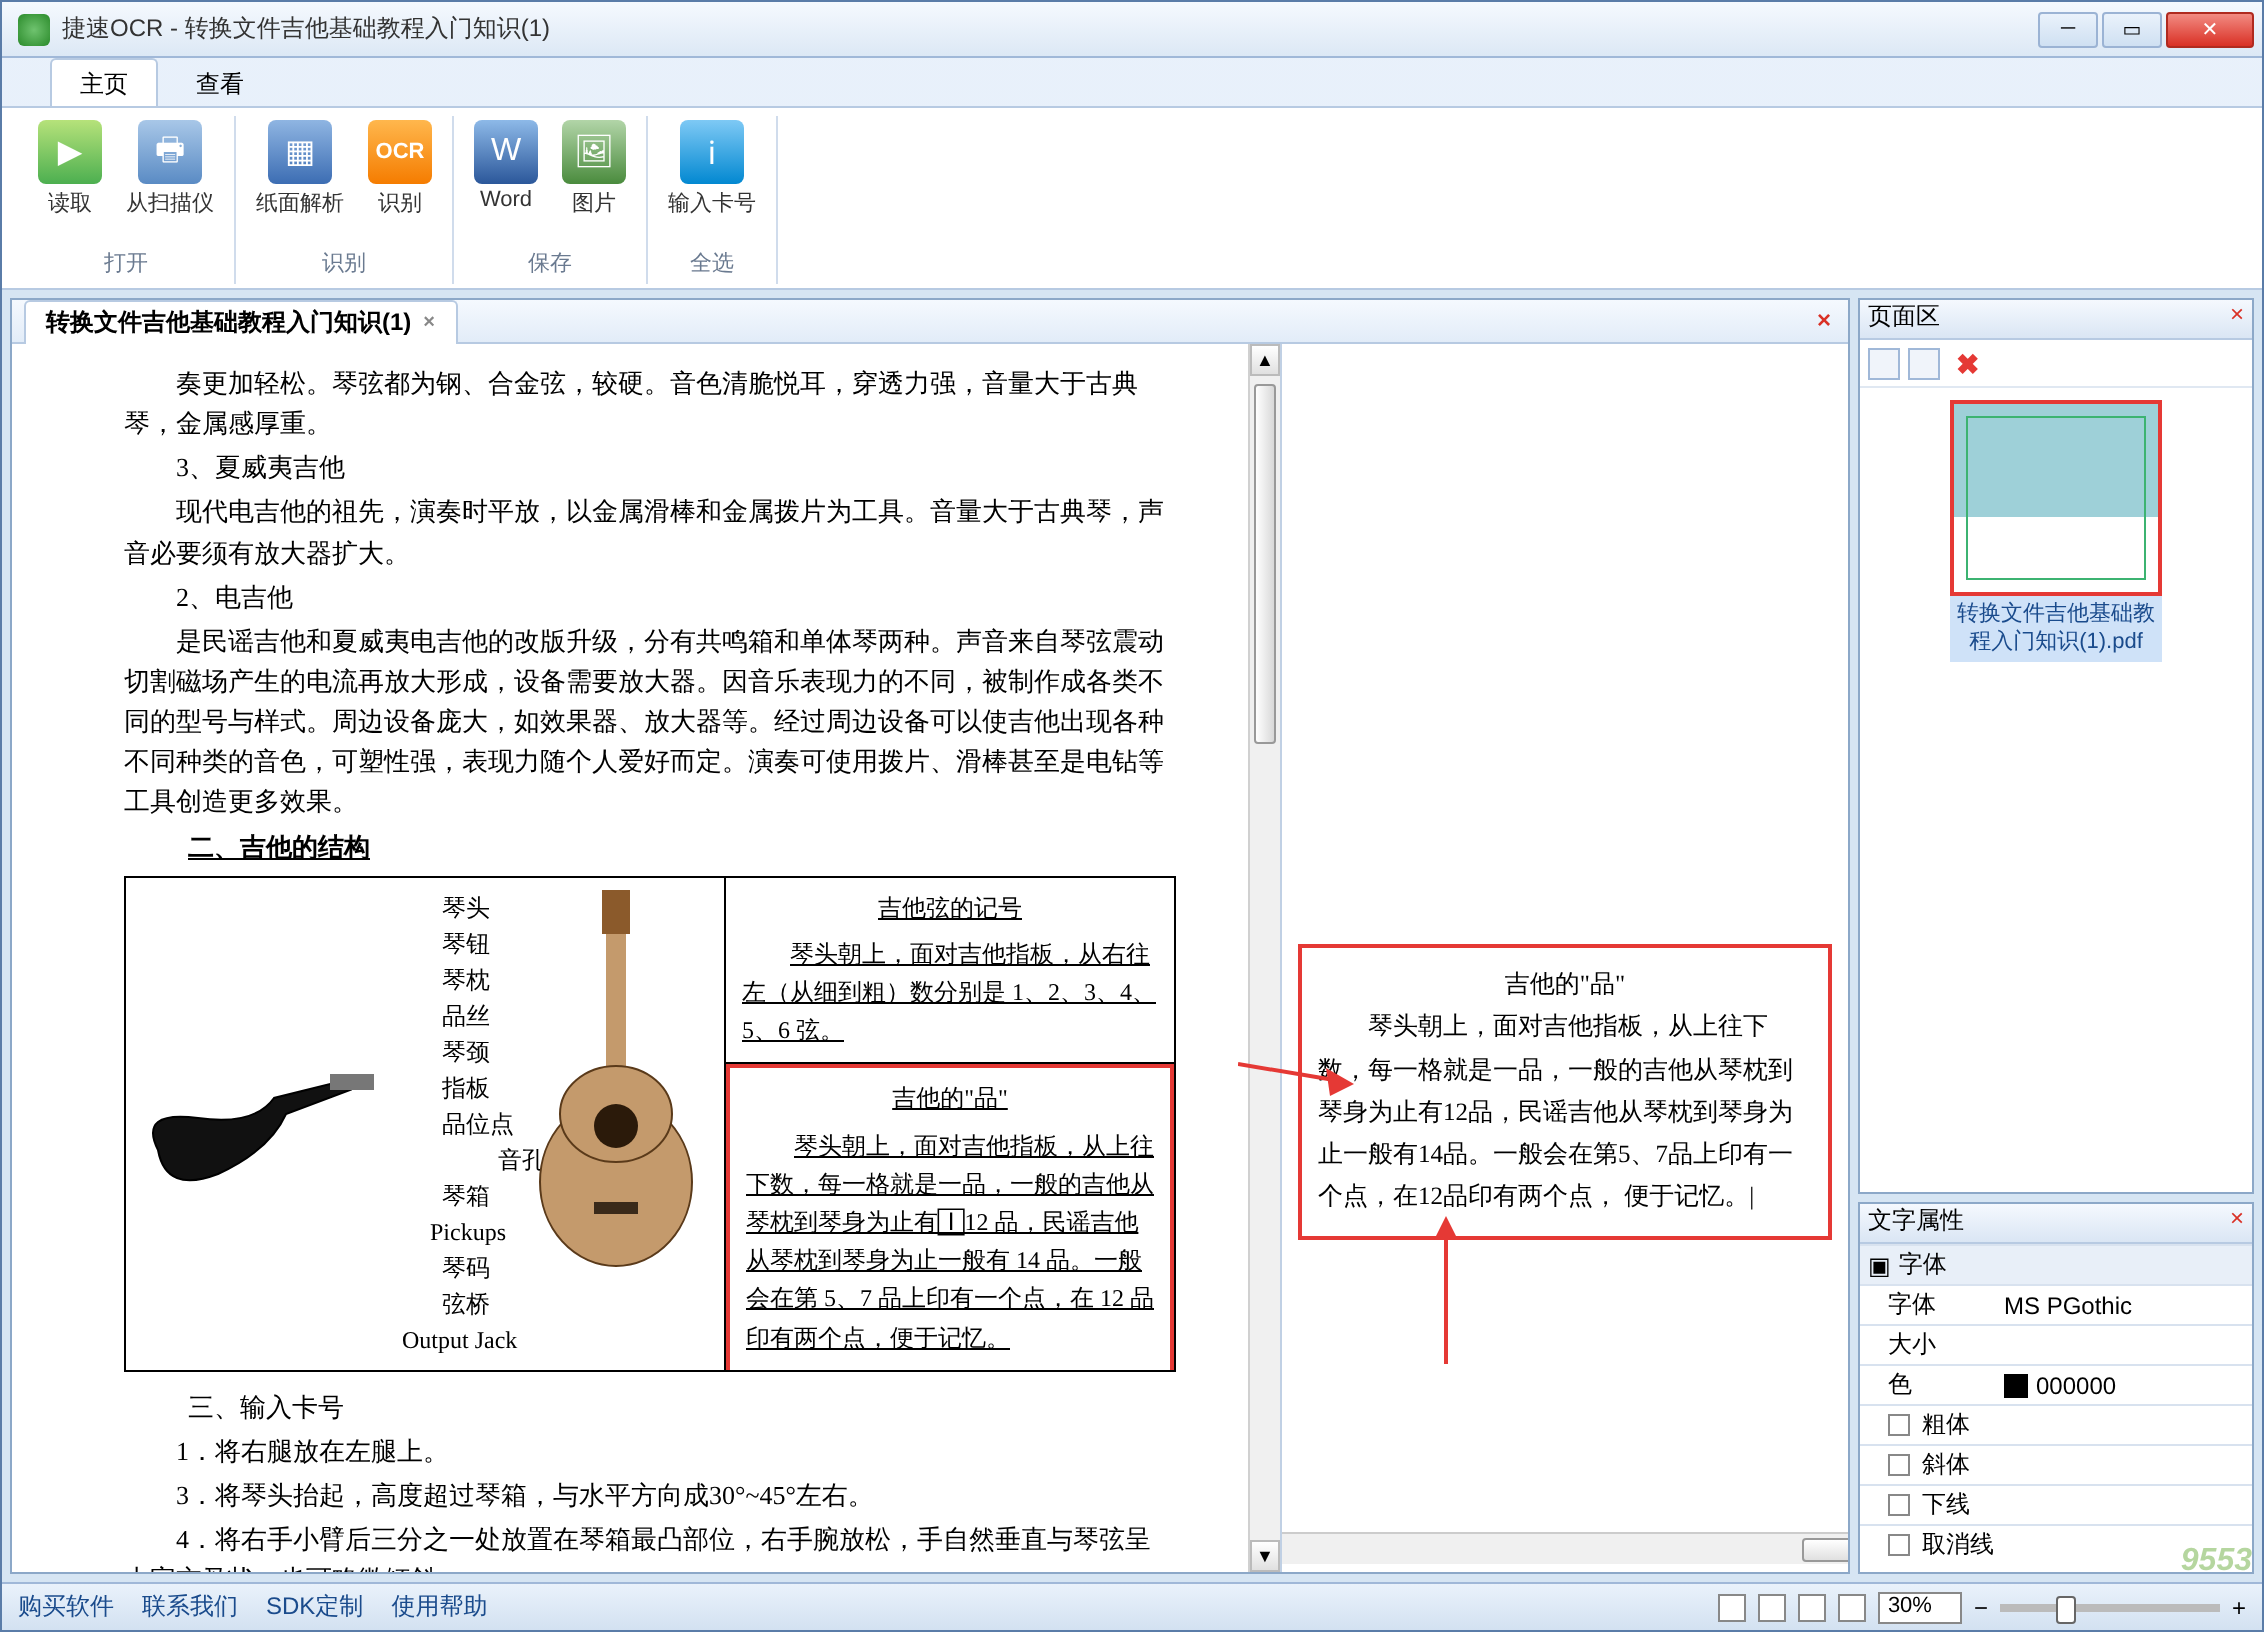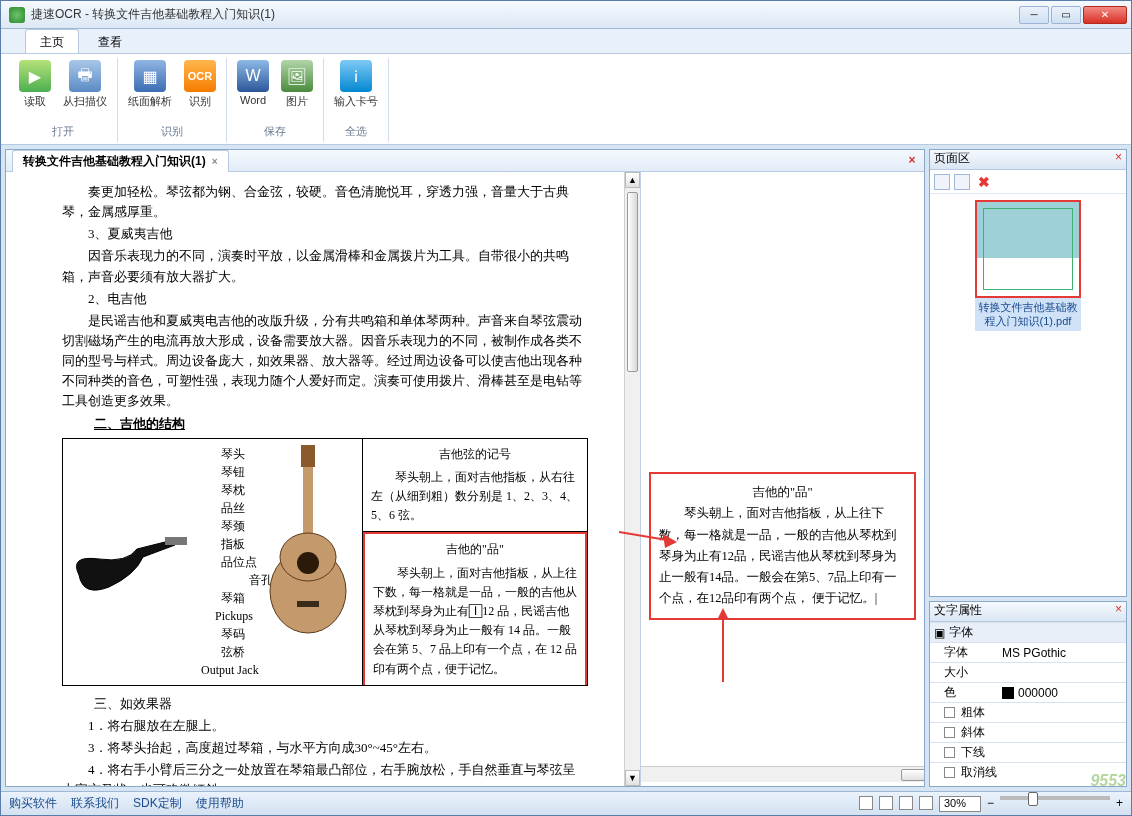--- a/index.html
+++ b/index.html
@@ -39,21 +39,21 @@
 .doc-tabs { height: 22px; background: linear-gradient(#f5f9fe,#e2ecf8); border-bottom: 1px solid #b7cae2; display: flex; align-items: center; padding-left: 6px; }
 .doc-tab { background: #fff; border: 1px solid #b7cae2; border-bottom: none; padding: 2px 10px; font-weight: bold; font-size: 12px; border-radius: 3px 3px 0 0; display: flex; gap: 6px; align-items: center; }
 .doc-tab .x { color: #888; font-size: 10px; }
 .doc-close-all { margin-left: auto; margin-right: 4px; width: 16px; height: 16px; color: #d93025; font-weight: bold; text-align: center; }
 .doc-body { flex: 1; display: flex; overflow: hidden; }
 .doc-scroll { flex: 1; overflow: hidden; position: relative; }
 .doc-content { padding: 10px 36px 10px 56px; font-family: SimSun, serif; font-size: 13px; line-height: 1.55; color: #000; }
 .doc-content p { margin: 0 0 2px 0; text-indent: 2em; }
 .doc-content p.noind { text-indent: 0; margin-left: 32px; }
 .doc-content .h { font-weight: bold; text-decoration: underline; }
-.diag { border: 1px solid #000; margin: 4px 0; display: flex; }
+.diag { border: 1px solid #000; margin: 4px 0; display: flex; text-decoration: underline; }
 .diag-left { width: 300px; border-right: 1px solid #000; padding: 6px; position: relative; }
 .diag-right { flex: 1; display: flex; flex-direction: column; }
 .diag-cell { border-bottom: 1px solid #000; padding: 6px 8px; font-size: 12px; line-height: 1.6; }
 .diag-cell:last-child { border-bottom: none; position: relative; }
 .diag-title { text-align: center; margin-bottom: 4px; }
 .red-box { border: 2px solid #e53935; }
 
 
 .ocr-col { width: 284px; background: #fff; border-left: 1px solid #c0d0e4; position: relative; padding: 8px; }
 .ocr-box { border: 2px solid #e53935; padding: 8px; font-family: SimSun, serif; font-size: 12.5px; line-height: 1.7; }
@@ -87,21 +87,21 @@
 .color-sw { width: 12px; height: 12px; background: #000; display: inline-block; }
 
 
 .vscroll { width: 16px; background: #f0f0f0; border-left: 1px solid #d0d0d0; position: relative; }
 .vthumb { position: absolute; left: 2px; right: 2px; top: 20px; height: 180px; background: linear-gradient(90deg,#fff,#d8d8d8); border: 1px solid #999; border-radius: 2px; }
 .sarrow { position: absolute; left: 0; right: 0; height: 16px; background: linear-gradient(#fff,#e0e0e0); border: 1px solid #bbb; font-size: 9px; text-align: center; line-height: 14px; }
 
 
 .statusbar { height: 24px; background: linear-gradient(#eaf2fb,#d3e1f1); border-top: 1px solid #a0b8d8; display: flex; align-items: center; padding: 0 8px; gap: 14px; }
 .statusbar a { color: #1a4b8c; text-decoration: none; }
-.sb-right { margin-left: auto; display: flex; gap: 6px; padding-left: 35px; }
+.sb-right { margin-left: auto; display: flex; align-items: center; gap: 6px; padding-left: 35px; }
 .sb-ico { width: 14px; height: 14px; border: 1px solid #888; background: #fff; }
 .zoom-sel { border: 1px solid #888; padding: 0 14px 0 4px; font-size: 11px; height: 16px; background: #fff; }
 .slider { width: 110px; height: 4px; background: #bbb; position: relative; }
 .slider::after { content: ''; position: absolute; left: 28px; top: -4px; width: 8px; height: 12px; background: #fff; border: 1px solid #666; border-radius: 2px; }
 .watermark { position: absolute; right: 6px; bottom: 26px; font-size: 16px; font-weight: bold; color: rgba(120,180,80,0.55); font-style: italic; }
 
 
 .glabels { position: absolute; left: 158px; top: 6px; font-size: 12px; line-height: 18px; }
 .glabels div { white-space: nowrap; }
 .eguitar { position: absolute; left: 6px; top: 96px; width: 120px; height: 80px; }
@@ -185,21 +185,21 @@
           <span>转换文件吉他基础教程入门知识(1)</span>
           <span class="x">×</span>
         </div>
         <div class="doc-close-all">×</div>
       </div>
       <div class="doc-body">
         <div class="doc-scroll">
           <div class="doc-content">
             <p>奏更加轻松。琴弦都为钢、合金弦，较硬。音色清脆悦耳，穿透力强，音量大于古典琴，金属感厚重。</p>
             <p>3、夏威夷吉他</p>
-            <p>因音乐表现力的不同，演奏时平放，以金属滑棒和金属拨片为工具。自带很小的共鸣箱，声音必要须有放大器扩大。</p>
+            <p>现代电吉他的祖先，演奏时平放，以金属滑棒和金属拨片为工具。音量大于古典琴，声音必要须有放大器扩大。</p>
             <p>2、电吉他</p>
             <p>是民谣吉他和夏威夷电吉他的改版升级，分有共鸣箱和单体琴两种。声音来自琴弦震动切割磁场产生的电流再放大形成，设备需要放大器。因音乐表现力的不同，被制作成各类不同的型号与样式。周边设备庞大，如效果器、放大器等。经过周边设备可以使吉他出现各种不同种类的音色，可塑性强，表现力随个人爱好而定。演奏可使用拨片、滑棒甚至是电钻等工具创造更多效果。</p>
             <p class="noind h">二、吉他的结构</p>
 
             <div class="diag">
               <div class="diag-left">
                 <div class="glabels">
                   <div>琴头</div>
                     <div>琴钮</div>
                   <div>琴枕</div>
@@ -232,21 +232,21 @@
                   <div class="diag-title">吉他弦的记号</div>
                   <div style="text-indent:2em">琴头朝上，面对吉他指板，从右往左（从细到粗）数分别是 1、2、3、4、5、6 弦。</div>
                 </div>
                 <div class="diag-cell red-box">
                   <div class="diag-title">吉他的"品"</div>
                   <div style="text-indent:2em">琴头朝上，面对吉他指板，从上往下数，每一格就是一品，一般的吉他从琴枕到琴身为止有🄸12 品，民谣吉他从琴枕到琴身为止一般有 14 品。一般会在第 5、7 品上印有一个点，在 12 品印有两个点，便于记忆。</div>
                 </div>
               </div>
             </div>
 
-            <p class="noind" style="margin-top:8px">三、如效果器</p>
+            <p class="noind" style="margin-top:8px">三、输入卡号</p>
             <p>1．将右腿放在左腿上。</p>
             <p>3．将琴头抬起，高度超过琴箱，与水平方向成30°~45°左右。</p>
             <p>4．将右手小臂后三分之一处放置在琴箱最凸部位，右手腕放松，手自然垂直与琴弦呈十字交叉状，也可略微倾斜。</p>
 
           </div>
         </div>
         <div class="vscroll">
           <div class="sarrow" style="top:0">▲</div>
           <div class="vthumb"></div>
           <div class="sarrow" style="bottom:0">▼</div>

